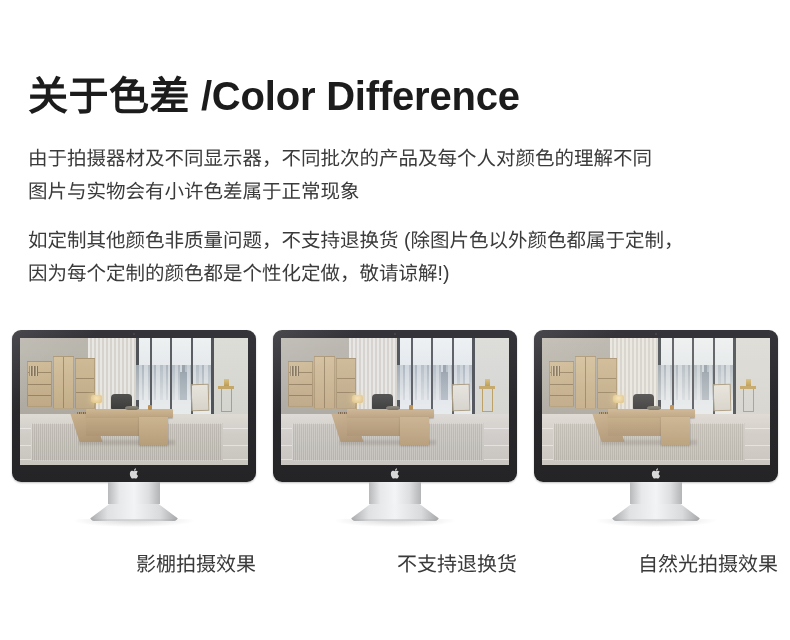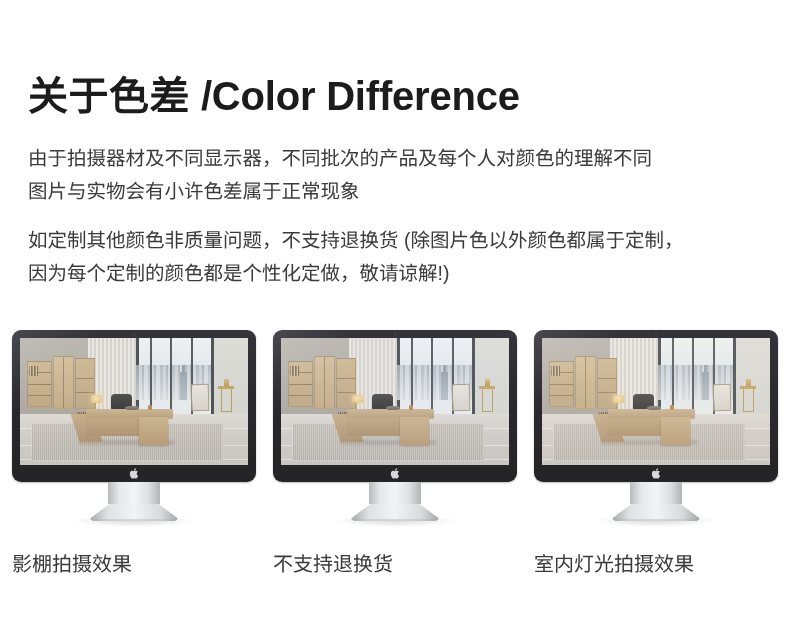--- a/index.html
+++ b/index.html
@@ -66,21 +66,21 @@
     height: 260px;
     display: flex;
     justify-content: space-between;
     padding: 0 12px;
     box-sizing: border-box;
   }
   .monitor-cell {
     width: 244px;
     display: flex;
     flex-direction: column;
-    align-items: flex-start;
+    align-items: flex-end;
   }
 
   .monitor {
     position: relative;
     width: 244px;
     height: 195px;
   }
 
   
   .bezel {
@@ -709,17 +709,17 @@
           <div class="apple-logo">
             <svg viewBox="0 0 14 17" width="9" height="11" aria-hidden="true">
               <path fill="currentColor" d="M11.2 9c0-2 1.6-3 1.7-3.1-0.9-1.4-2.4-1.5-2.9-1.6-1.2-0.1-2.4 0.7-3 0.7-0.6 0-1.6-0.7-2.6-0.7-1.3 0-2.6 0.8-3.3 2-1.4 2.4-0.4 6 1 8 0.7 1 1.5 2 2.5 2 1 0 1.4-0.6 2.6-0.6 1.2 0 1.5 0.6 2.6 0.6 1.1 0 1.8-1 2.4-2 0.8-1.1 1.1-2.2 1.1-2.3-0.1 0-2.1-0.8-2.1-3zM9.3 3.1c0.5-0.7 0.9-1.6 0.8-2.6-0.8 0-1.8 0.5-2.4 1.2-0.5 0.6-1 1.6-0.8 2.5 0.9 0.1 1.8-0.4 2.4-1.1z"></path>
             </svg>
           </div>
         </div>
         <div class="stand-neck"></div>
         <div class="stand-base"></div>
         <div class="stand-shadow"></div>
       </div>
-      <div class="caption">室内灯光拍摄效果</div>
+      <div class="caption">自然光拍摄效果</div>
     </div>
 
   </div>
 </div>
 
 </body></html>

